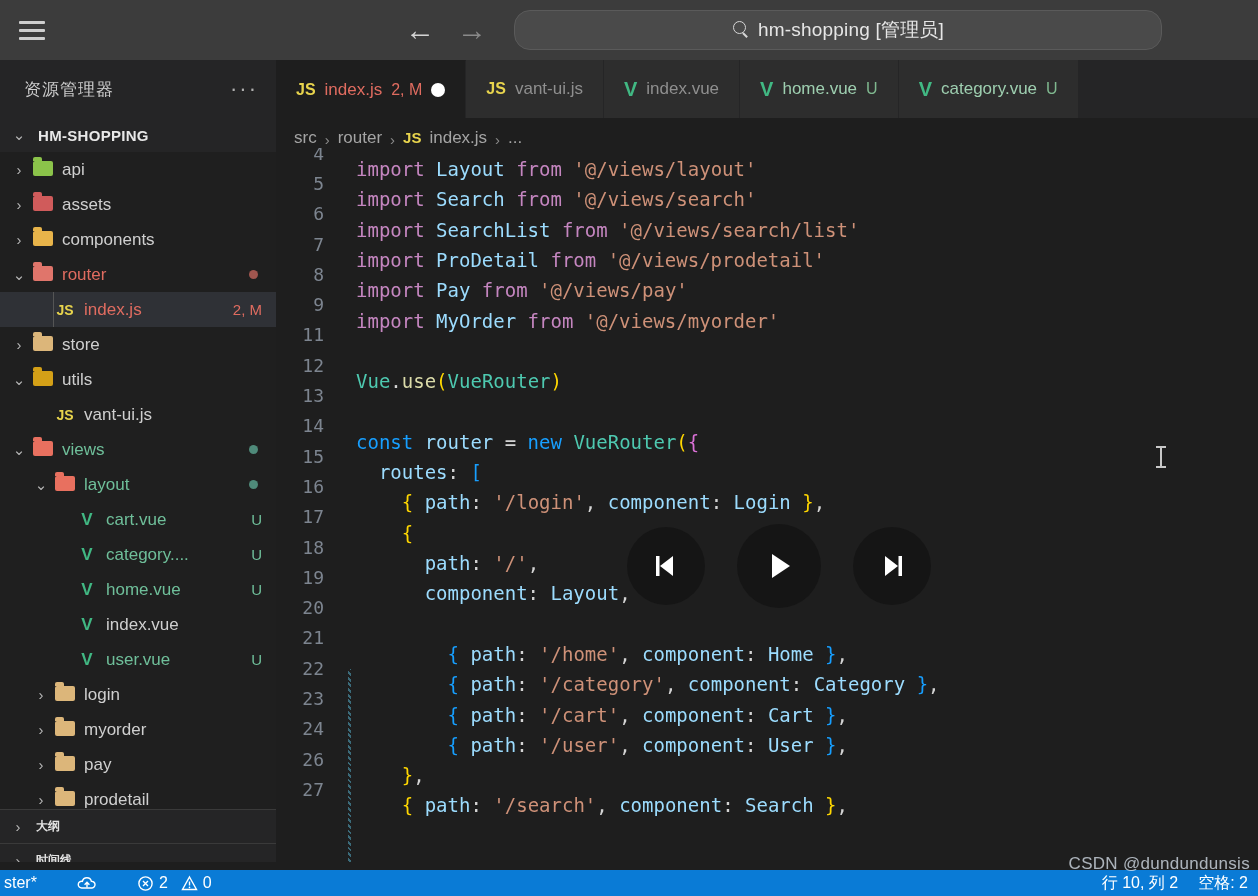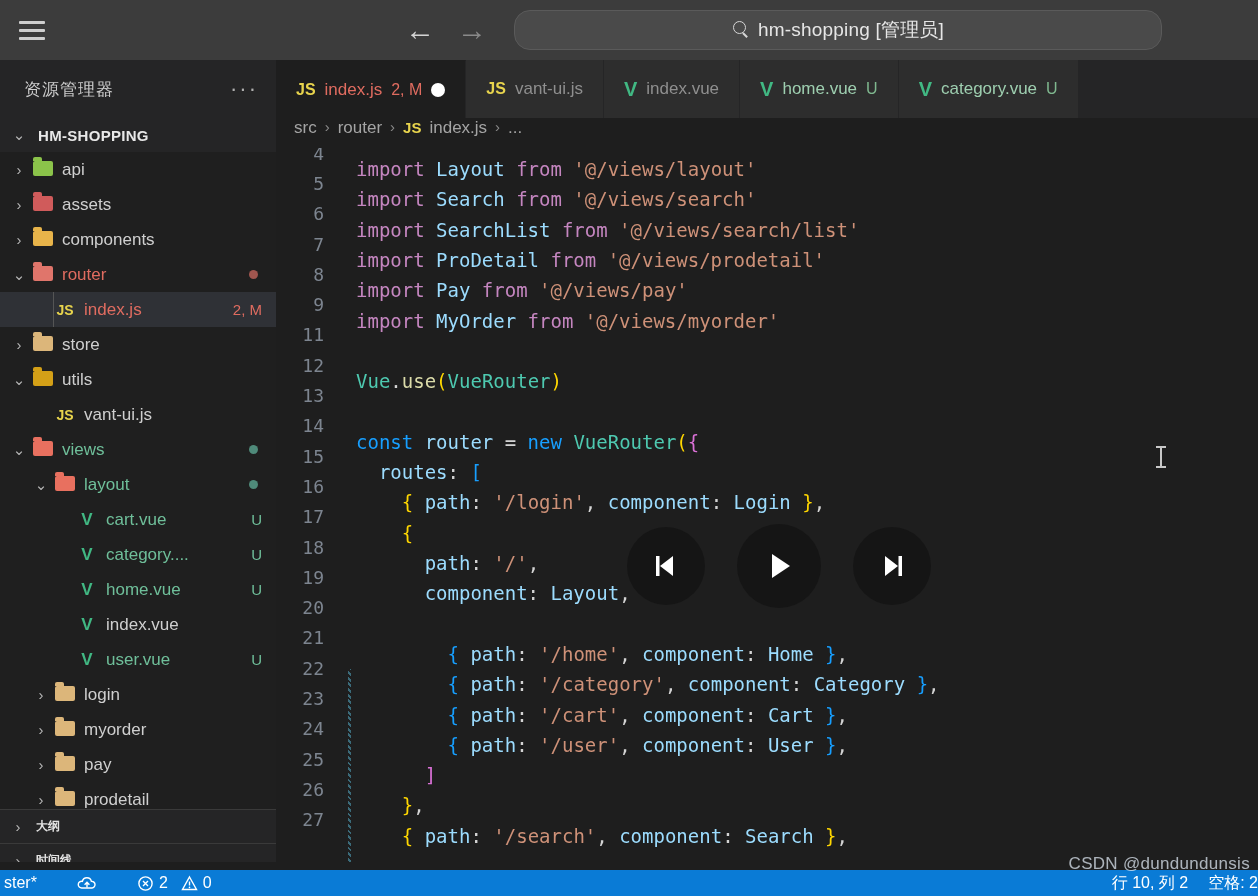--- a/index.html
+++ b/index.html
@@ -119,21 +119,21 @@
     border-right: 1px solid #252526; white-space: nowrap;
   }
   .tab.active { background: #1e1e1e; color: #d7d7d7; border-top: 1px solid #1e1e1e; }
   .tab .tabname.modified { color: #e06c60; }
   .tab .tabname.vue { color: #9ecfb0; }
   .tab .meta { font-size: 16px; color: #e06c60; }
   .tab .meta.u { color: #7fb88f; }
   .tab .tabdot { width: 14px; height: 14px; border-radius: 50%; background: #ffffff; display: inline-block; }
 
   .breadcrumb {
-    height: 30px; display: flex; align-items: flex-start; gap: 8px; padding-left: 18px;
+    height: 30px; display: flex; align-items: flex-end; gap: 8px; padding-left: 18px;
     font-size: 17px; color: #a4a4a4; background: #1e1e1e;
   }
   .breadcrumb .sep { color: #8a8a8a; font-size: 15px; }
 
   .code-area { position: relative; height: 722px; overflow: hidden; background: #1e1e1e; }
   .code-line {
     position: relative; height: 30.3px; display: flex; align-items: center;
     font-family: "DejaVu Sans Mono", monospace; font-size: 19px; white-space: pre;
   }
   .code-line.current { background: #232323; box-shadow: inset 0 1px 0 #303030, inset 0 -1px 0 #303030; }
@@ -180,21 +180,21 @@
   .vbtn.mid { width: 84px; height: 84px; }
   .vbtn svg { display: block; }
 
   
   .statusbar {
     position: absolute; left: 0; bottom: 0; width: 1258px; height: 26px;
     background: #0a7bd6; display: flex; align-items: center;
     font-size: 16px; color: #ffffff;
   }
   .sb-left { display: flex; align-items: center; gap: 40px; padding-left: 4px; }
-  .sb-right { margin-left: auto; display: flex; align-items: center; gap: 20px; }
+  .sb-right { margin-left: auto; display: flex; align-items: center; gap: 20px; padding-right: 10px; }
   .sb-item { display: flex; align-items: center; gap: 5px; white-space: nowrap; }
   .watermark {
     position: absolute; right: 8px; top: -16px; font-size: 17px;
     color: rgba(220,230,240,0.75); white-space: nowrap; letter-spacing: 0.3px;
   }
   .statusbar-gap { position: absolute; left: 0; bottom: 26px; width: 1258px; height: 8px; background: #1e1e1e; }
 </style>
 </head>
 <body>
 
@@ -393,21 +393,20 @@
         <div class="code-line"><span class="ln">15</span><span class="code-text"><span class="pn">  </span><span class="id">routes</span><span class="pn">: </span><span class="br3">[</span></span></div>
         <div class="code-line"><span class="ln">16</span><span class="code-text"><span class="pn">    </span><span class="br1">{</span><span class="pn"> </span><span class="id">path</span><span class="pn">: </span><span class="str">'/login'</span><span class="pn">, </span><span class="id">component</span><span class="pn">: </span><span class="id">Login</span><span class="pn"> </span><span class="br1">}</span><span class="pn">,</span></span></div>
         <div class="code-line"><span class="ln">17</span><span class="code-text"><span class="pn">    </span><span class="br1">{</span></span></div>
         <div class="code-line"><span class="ln">18</span><span class="code-text"><span class="pn">      </span><span class="id">path</span><span class="pn">: </span><span class="str">'/'</span><span class="pn">,</span></span></div>
         <div class="code-line"><span class="ln">19</span><span class="code-text"><span class="pn">      </span><span class="id">component</span><span class="pn">: </span><span class="id">Layout</span><span class="pn">,</span></span></div>
         <div class="code-line"><span class="ln">20</span></div>
         <div class="code-line"><span class="ln">21</span><span class="code-text"><span class="pn">        </span><span class="br3">{</span><span class="pn"> </span><span class="id">path</span><span class="pn">: </span><span class="str">'/home'</span><span class="pn">, </span><span class="id">component</span><span class="pn">: </span><span class="id">Home</span><span class="pn"> </span><span class="br3">}</span><span class="pn">,</span></span></div>
         <div class="code-line"><span class="ln">22</span><span class="code-text"><span class="pn">        </span><span class="br3">{</span><span class="pn"> </span><span class="id">path</span><span class="pn">: </span><span class="str">'/category'</span><span class="pn">, </span><span class="id">component</span><span class="pn">: </span><span class="id">Category</span><span class="pn"> </span><span class="br3">}</span><span class="pn">,</span></span></div>
         <div class="code-line"><span class="ln">23</span><span class="code-text"><span class="pn">        </span><span class="br3">{</span><span class="pn"> </span><span class="id">path</span><span class="pn">: </span><span class="str">'/cart'</span><span class="pn">, </span><span class="id">component</span><span class="pn">: </span><span class="id">Cart</span><span class="pn"> </span><span class="br3">}</span><span class="pn">,</span></span></div>
         <div class="code-line"><span class="ln">24</span><span class="code-text"><span class="pn">        </span><span class="br3">{</span><span class="pn"> </span><span class="id">path</span><span class="pn">: </span><span class="str">'/user'</span><span class="pn">, </span><span class="id">component</span><span class="pn">: </span><span class="id">User</span><span class="pn"> </span><span class="br3">}</span><span class="pn">,</span></span></div>
-        <div class="code-line"><span class="ln">25</span><span class="code-text"><span class="pn">      </span><span class="br2">]</span></span></div>
         <div class="code-line"><span class="ln">26</span><span class="code-text"><span class="pn">    </span><span class="br1">}</span><span class="pn">,</span></span></div>
         <div class="code-line"><span class="ln">27</span><span class="code-text"><span class="pn">    </span><span class="br1">{</span><span class="pn"> </span><span class="id">path</span><span class="pn">: </span><span class="str">'/search'</span><span class="pn">, </span><span class="id">component</span><span class="pn">: </span><span class="id">Search</span><span class="pn"> </span><span class="br1">}</span><span class="pn">,</span></span></div>
       <div class="ibeam"></div>
       <div class="vcontrols">
         <div class="vbtn">
           <svg width="34" height="34" viewBox="0 0 34 34">
               <path d="M24 7 L11 17 L24 27 Z" fill="#fff"></path>
               <rect x="7" y="7" width="3.5" height="20" fill="#fff"></rect>
             </svg>
         </div>

